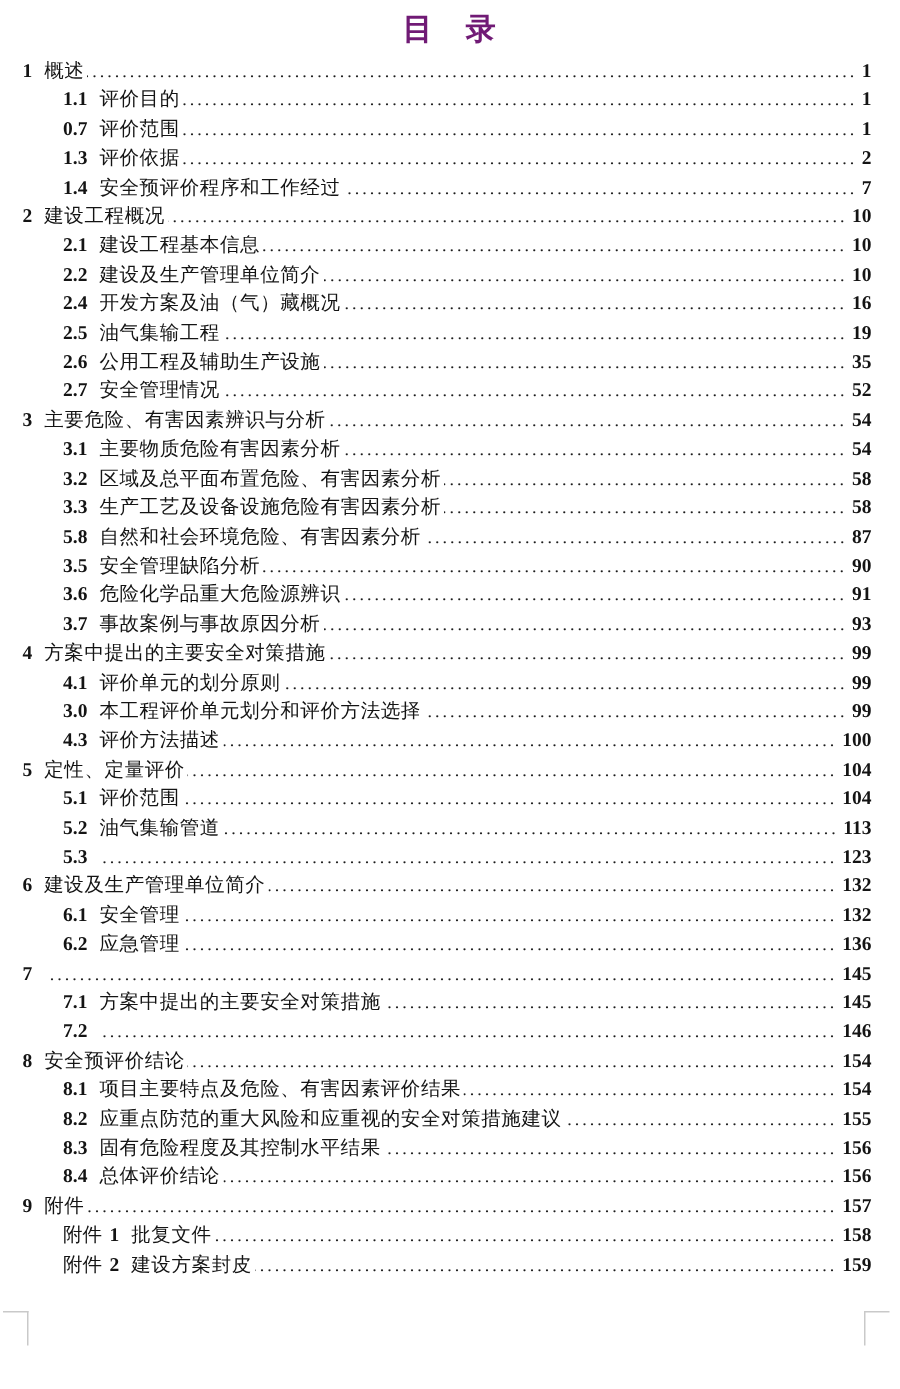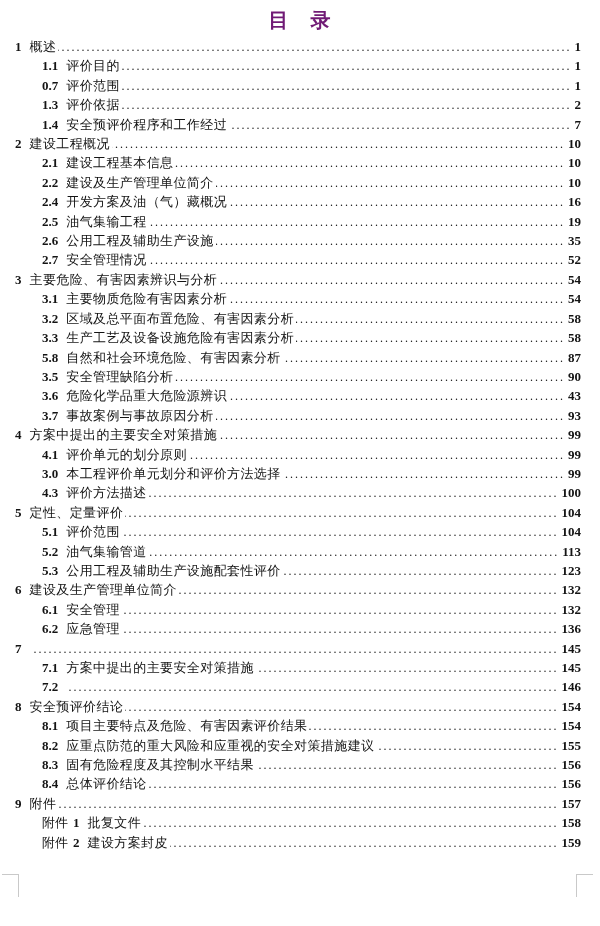--- a/index.html
+++ b/index.html
@@ -201,21 +201,21 @@
       <div class="toc-row lvl2">
         <span class="toc-num">3.5</span>
         <span class="toc-title">安全管理缺陷分析</span>
         <span class="toc-dots"></span>
         <span class="toc-page-num">90</span>
       </div>
       <div class="toc-row lvl2">
         <span class="toc-num">3.6</span>
         <span class="toc-title">危险化学品重大危险源辨识</span>
         <span class="toc-dots"></span>
-        <span class="toc-page-num">43</span>
+        <span class="toc-page-num">91</span>
       </div>
       <div class="toc-row lvl2">
         <span class="toc-num">3.7</span>
         <span class="toc-title">事故案例与事故原因分析</span>
         <span class="toc-dots"></span>
         <span class="toc-page-num">93</span>
       </div>
       <div class="toc-row lvl1">
         <span class="toc-num">4</span>
         <span class="toc-title">方案中提出的主要安全对策措施</span>
@@ -253,21 +253,20 @@
         <span class="toc-page-num">104</span>
       </div>
       <div class="toc-row lvl2">
         <span class="toc-num">5.2</span>
         <span class="toc-title">油气集输管道</span>
         <span class="toc-dots"></span>
         <span class="toc-page-num">113</span>
       </div>
       <div class="toc-row lvl2">
         <span class="toc-num">5.3</span>
-        <span class="toc-title">公用工程及辅助生产设施配套性评价</span>
         <span class="toc-dots"></span>
         <span class="toc-page-num">123</span>
       </div>
       <div class="toc-row lvl1">
         <span class="toc-num">6</span>
         <span class="toc-title">建设及生产管理单位简介</span>
         <span class="toc-dots"></span>
         <span class="toc-page-num">132</span>
       </div>
       <div class="toc-row lvl2">

